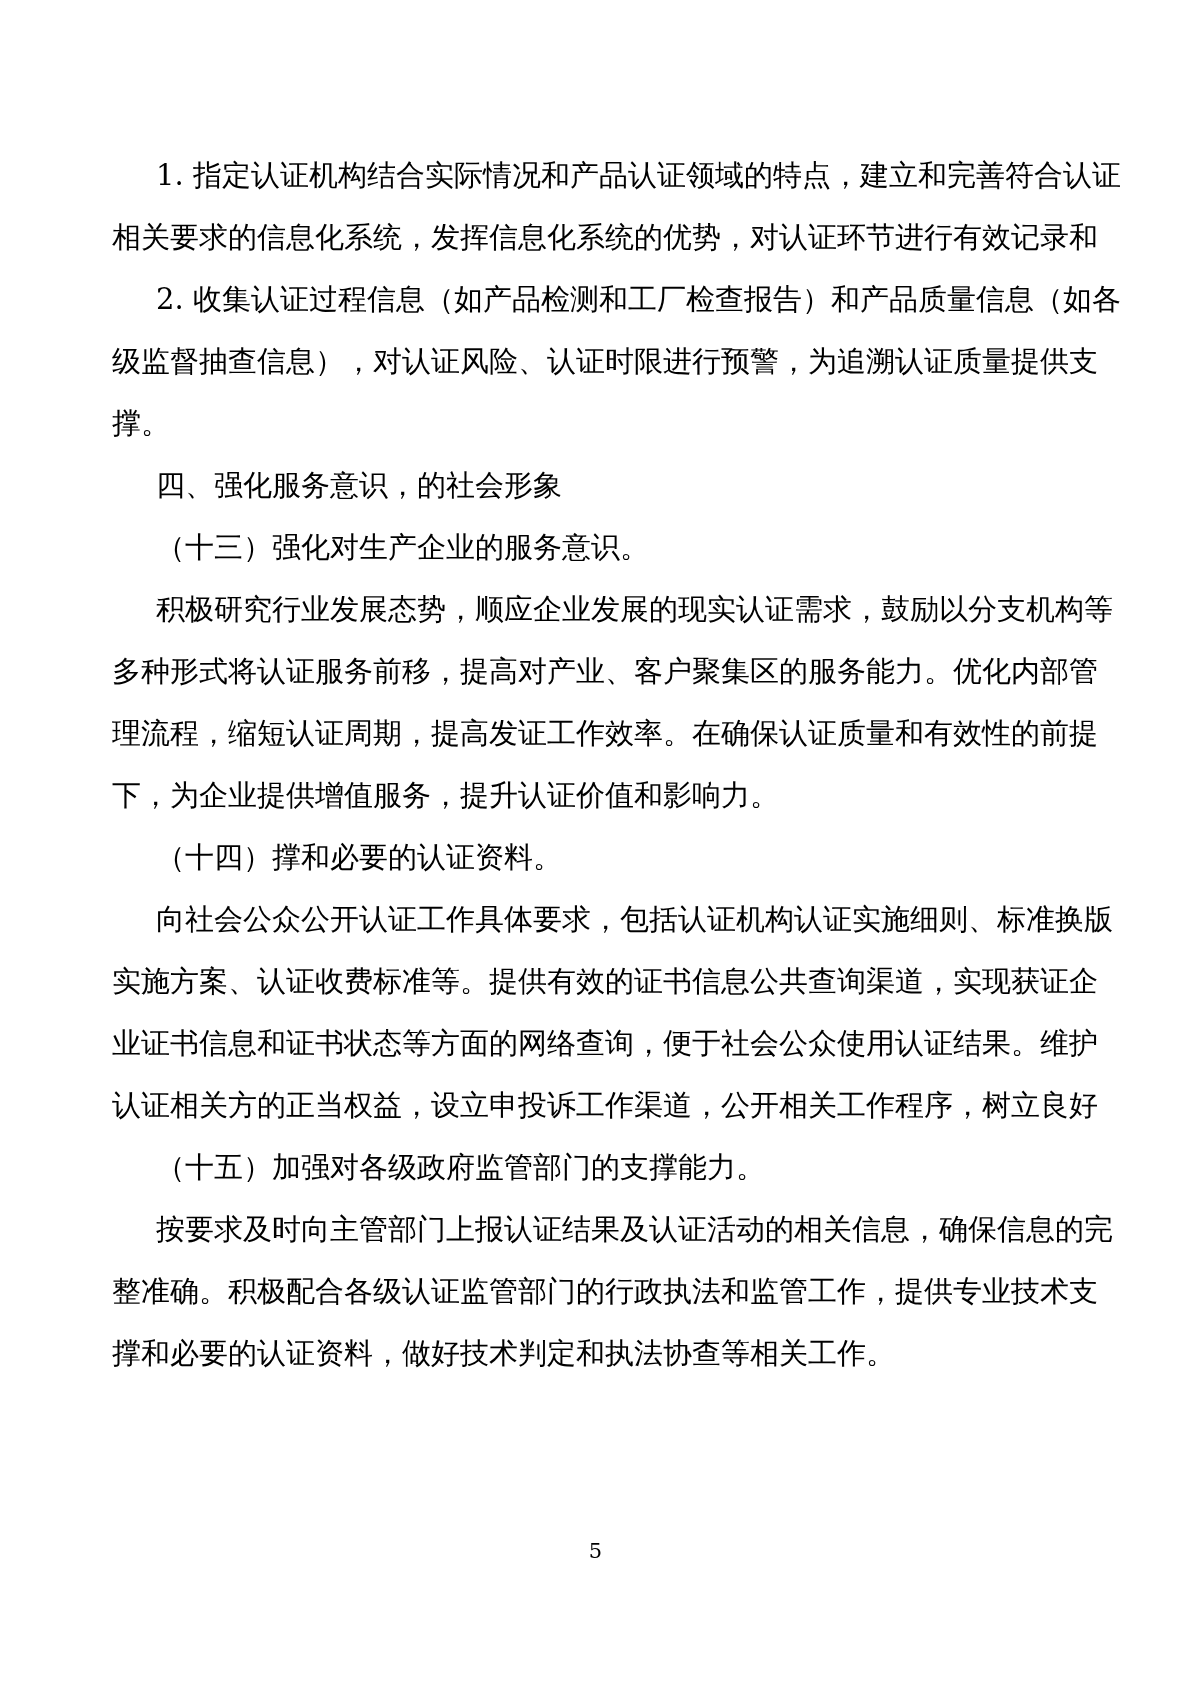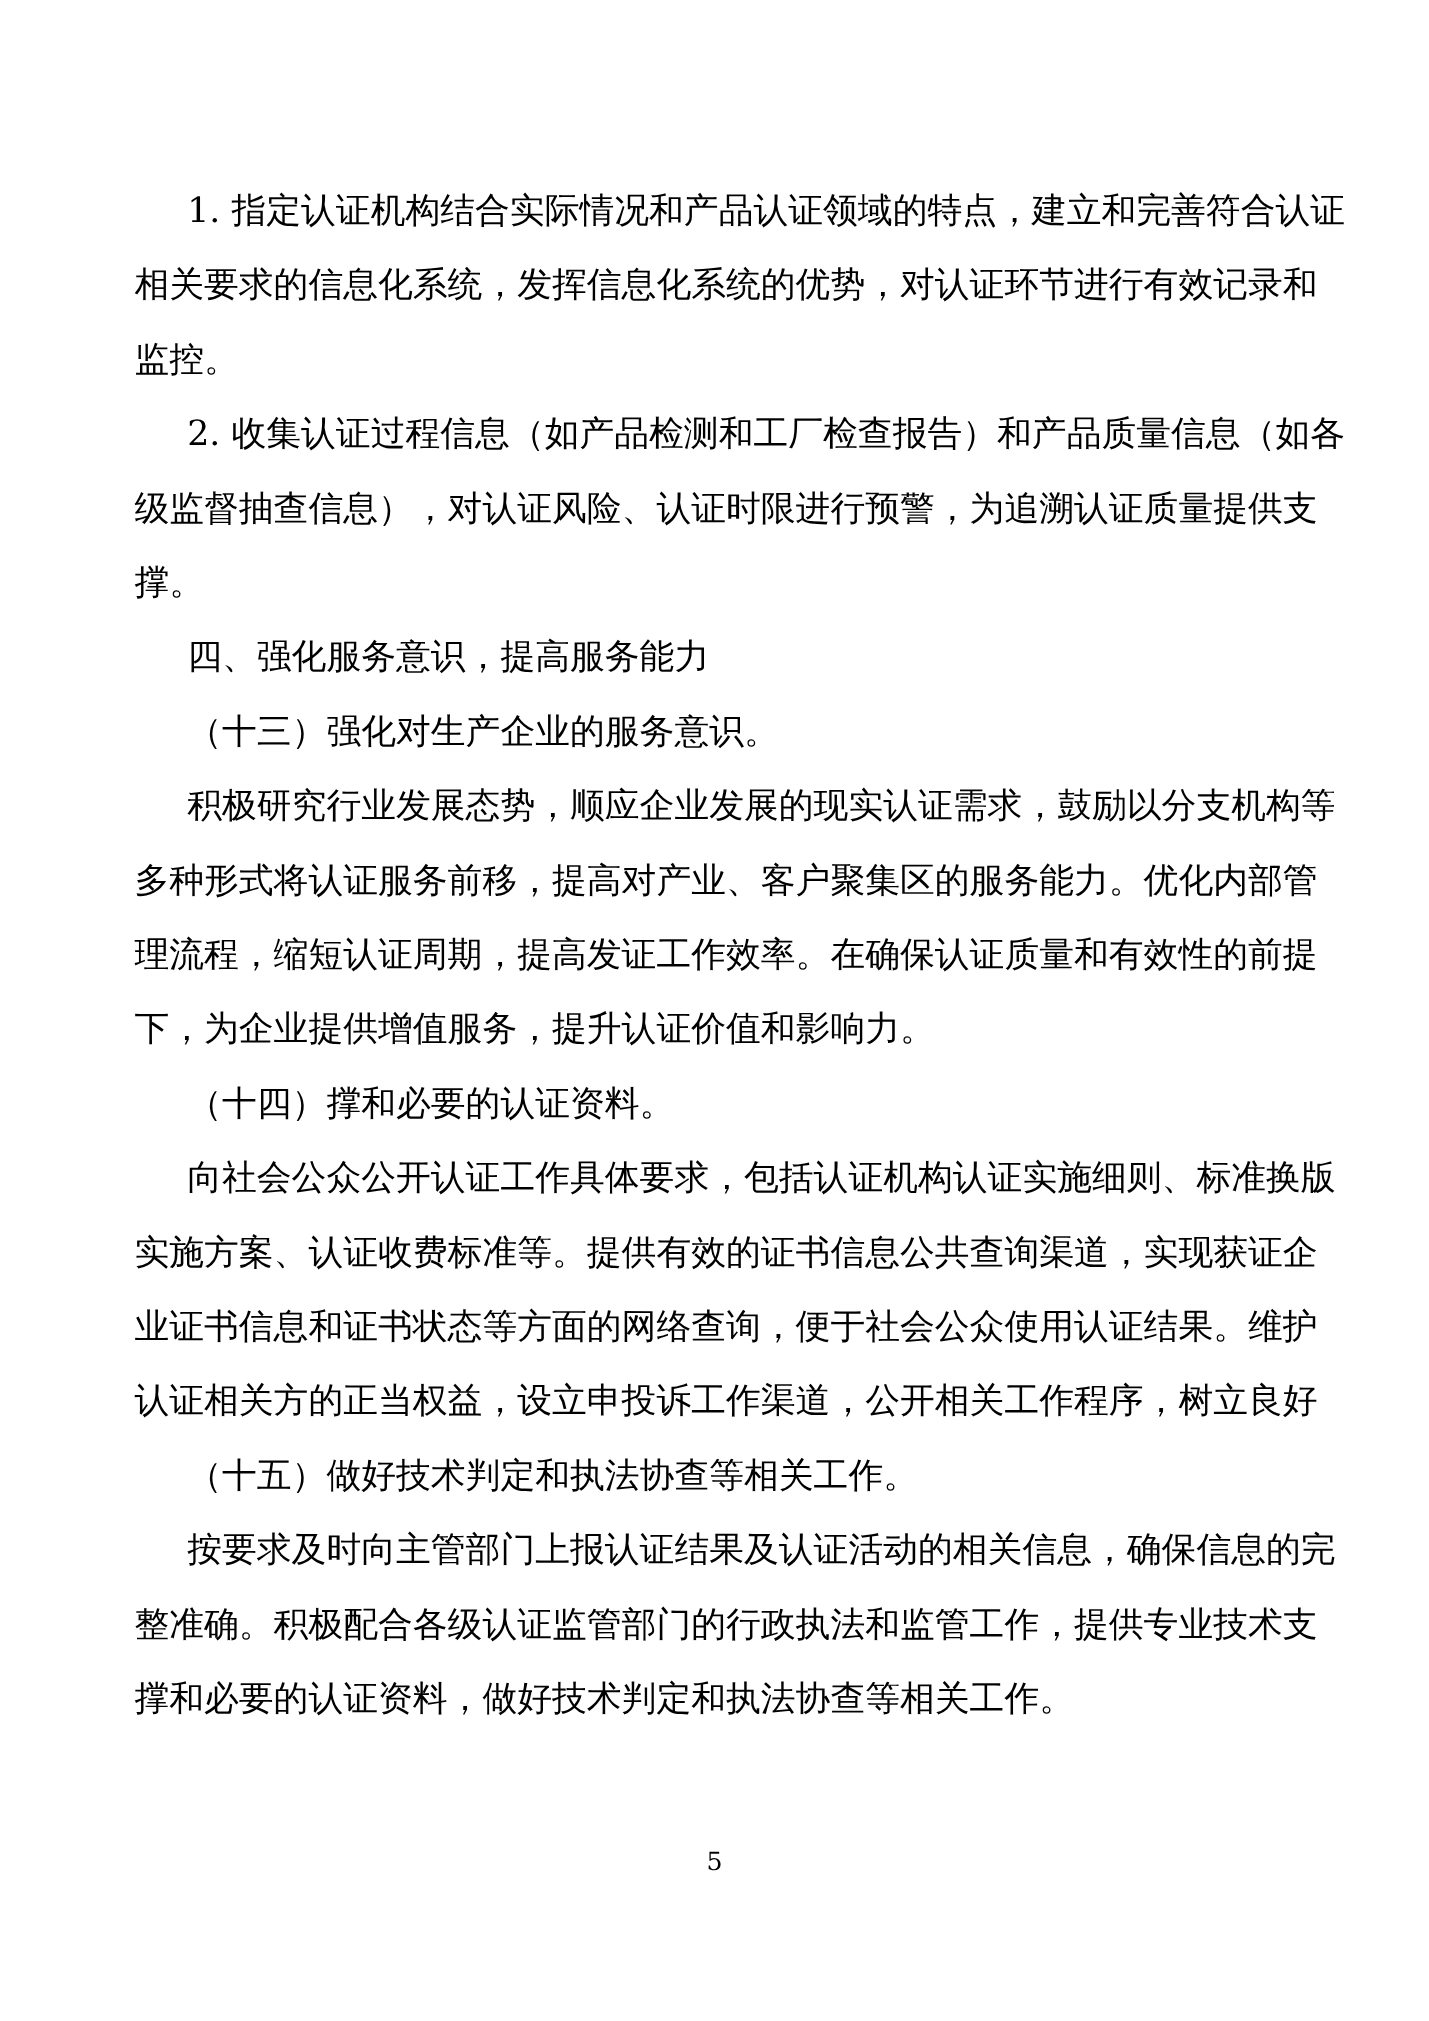--- a/index.html
+++ b/index.html
@@ -61,34 +61,33 @@
     color: #000000;
   }
 </style>
 </head>
 <body>
 
 <div class="doc-page">
   <div class="doc-body">
       <div class="line indent justify"><span>1</span><span>.</span><span> </span><span>指</span><span>定</span><span>认</span><span>证</span><span>机</span><span>构</span><span>结</span><span>合</span><span>实</span><span>际</span><span>情</span><span>况</span><span>和</span><span>产</span><span>品</span><span>认</span><span>证</span><span>领</span><span>域</span><span>的</span><span>特</span><span>点</span><span>，</span><span>建</span><span>立</span><span>和</span><span>完</span><span>善</span><span>符</span><span>合</span><span>认</span><span>证</span></div>
       <div class="line justify"><span>相</span><span>关</span><span>要</span><span>求</span><span>的</span><span>信</span><span>息</span><span>化</span><span>系</span><span>统</span><span>，</span><span>发</span><span>挥</span><span>信</span><span>息</span><span>化</span><span>系</span><span>统</span><span>的</span><span>优</span><span>势</span><span>，</span><span>对</span><span>认</span><span>证</span><span>环</span><span>节</span><span>进</span><span>行</span><span>有</span><span>效</span><span>记</span><span>录</span><span>和</span></div>
-      <div class="line">监控。</div>
       <div class="line indent justify"><span>2</span><span>.</span><span> </span><span>收</span><span>集</span><span>认</span><span>证</span><span>过</span><span>程</span><span>信</span><span>息</span><span>（</span><span>如</span><span>产</span><span>品</span><span>检</span><span>测</span><span>和</span><span>工</span><span>厂</span><span>检</span><span>查</span><span>报</span><span>告</span><span>）</span><span>和</span><span>产</span><span>品</span><span>质</span><span>量</span><span>信</span><span>息</span><span>（</span><span>如</span><span>各</span></div>
       <div class="line justify"><span>级</span><span>监</span><span>督</span><span>抽</span><span>查</span><span>信</span><span>息</span><span>）</span><span>，</span><span>对</span><span>认</span><span>证</span><span>风</span><span>险</span><span>、</span><span>认</span><span>证</span><span>时</span><span>限</span><span>进</span><span>行</span><span>预</span><span>警</span><span>，</span><span>为</span><span>追</span><span>溯</span><span>认</span><span>证</span><span>质</span><span>量</span><span>提</span><span>供</span><span>支</span></div>
       <div class="line">撑。</div>
-      <div class="line indent">四、强化服务意识，提高服务能力</div>
+      <div class="line indent">四、强化服务意识，的社会形象</div>
       <div class="line indent">（十三）强化对生产企业的服务意识。</div>
       <div class="line indent justify"><span>积</span><span>极</span><span>研</span><span>究</span><span>行</span><span>业</span><span>发</span><span>展</span><span>态</span><span>势</span><span>，</span><span>顺</span><span>应</span><span>企</span><span>业</span><span>发</span><span>展</span><span>的</span><span>现</span><span>实</span><span>认</span><span>证</span><span>需</span><span>求</span><span>，</span><span>鼓</span><span>励</span><span>以</span><span>分</span><span>支</span><span>机</span><span>构</span><span>等</span></div>
       <div class="line justify"><span>多</span><span>种</span><span>形</span><span>式</span><span>将</span><span>认</span><span>证</span><span>服</span><span>务</span><span>前</span><span>移</span><span>，</span><span>提</span><span>高</span><span>对</span><span>产</span><span>业</span><span>、</span><span>客</span><span>户</span><span>聚</span><span>集</span><span>区</span><span>的</span><span>服</span><span>务</span><span>能</span><span>力</span><span>。</span><span>优</span><span>化</span><span>内</span><span>部</span><span>管</span></div>
       <div class="line justify"><span>理</span><span>流</span><span>程</span><span>，</span><span>缩</span><span>短</span><span>认</span><span>证</span><span>周</span><span>期</span><span>，</span><span>提</span><span>高</span><span>发</span><span>证</span><span>工</span><span>作</span><span>效</span><span>率</span><span>。</span><span>在</span><span>确</span><span>保</span><span>认</span><span>证</span><span>质</span><span>量</span><span>和</span><span>有</span><span>效</span><span>性</span><span>的</span><span>前</span><span>提</span></div>
       <div class="line">下，为企业提供增值服务，提升认证价值和影响力。</div>
       <div class="line indent">（十四）撑和必要的认证资料。</div>
       <div class="line indent justify"><span>向</span><span>社</span><span>会</span><span>公</span><span>众</span><span>公</span><span>开</span><span>认</span><span>证</span><span>工</span><span>作</span><span>具</span><span>体</span><span>要</span><span>求</span><span>，</span><span>包</span><span>括</span><span>认</span><span>证</span><span>机</span><span>构</span><span>认</span><span>证</span><span>实</span><span>施</span><span>细</span><span>则</span><span>、</span><span>标</span><span>准</span><span>换</span><span>版</span></div>
       <div class="line justify"><span>实</span><span>施</span><span>方</span><span>案</span><span>、</span><span>认</span><span>证</span><span>收</span><span>费</span><span>标</span><span>准</span><span>等</span><span>。</span><span>提</span><span>供</span><span>有</span><span>效</span><span>的</span><span>证</span><span>书</span><span>信</span><span>息</span><span>公</span><span>共</span><span>查</span><span>询</span><span>渠</span><span>道</span><span>，</span><span>实</span><span>现</span><span>获</span><span>证</span><span>企</span></div>
       <div class="line justify"><span>业</span><span>证</span><span>书</span><span>信</span><span>息</span><span>和</span><span>证</span><span>书</span><span>状</span><span>态</span><span>等</span><span>方</span><span>面</span><span>的</span><span>网</span><span>络</span><span>查</span><span>询</span><span>，</span><span>便</span><span>于</span><span>社</span><span>会</span><span>公</span><span>众</span><span>使</span><span>用</span><span>认</span><span>证</span><span>结</span><span>果</span><span>。</span><span>维</span><span>护</span></div>
       <div class="line justify"><span>认</span><span>证</span><span>相</span><span>关</span><span>方</span><span>的</span><span>正</span><span>当</span><span>权</span><span>益</span><span>，</span><span>设</span><span>立</span><span>申</span><span>投</span><span>诉</span><span>工</span><span>作</span><span>渠</span><span>道</span><span>，</span><span>公</span><span>开</span><span>相</span><span>关</span><span>工</span><span>作</span><span>程</span><span>序</span><span>，</span><span>树</span><span>立</span><span>良</span><span>好</span></div>
-      <div class="line indent">（十五）做好技术判定和执法协查等相关工作。</div>
+      <div class="line indent">（十五）加强对各级政府监管部门的支撑能力。</div>
       <div class="line indent justify"><span>按</span><span>要</span><span>求</span><span>及</span><span>时</span><span>向</span><span>主</span><span>管</span><span>部</span><span>门</span><span>上</span><span>报</span><span>认</span><span>证</span><span>结</span><span>果</span><span>及</span><span>认</span><span>证</span><span>活</span><span>动</span><span>的</span><span>相</span><span>关</span><span>信</span><span>息</span><span>，</span><span>确</span><span>保</span><span>信</span><span>息</span><span>的</span><span>完</span></div>
       <div class="line justify"><span>整</span><span>准</span><span>确</span><span>。</span><span>积</span><span>极</span><span>配</span><span>合</span><span>各</span><span>级</span><span>认</span><span>证</span><span>监</span><span>管</span><span>部</span><span>门</span><span>的</span><span>行</span><span>政</span><span>执</span><span>法</span><span>和</span><span>监</span><span>管</span><span>工</span><span>作</span><span>，</span><span>提</span><span>供</span><span>专</span><span>业</span><span>技</span><span>术</span><span>支</span></div>
       <div class="line">撑和必要的认证资料，做好技术判定和执法协查等相关工作。</div>
     </div>
   <div class="page-number">5</div>
 </div>
 
 </body></html>

